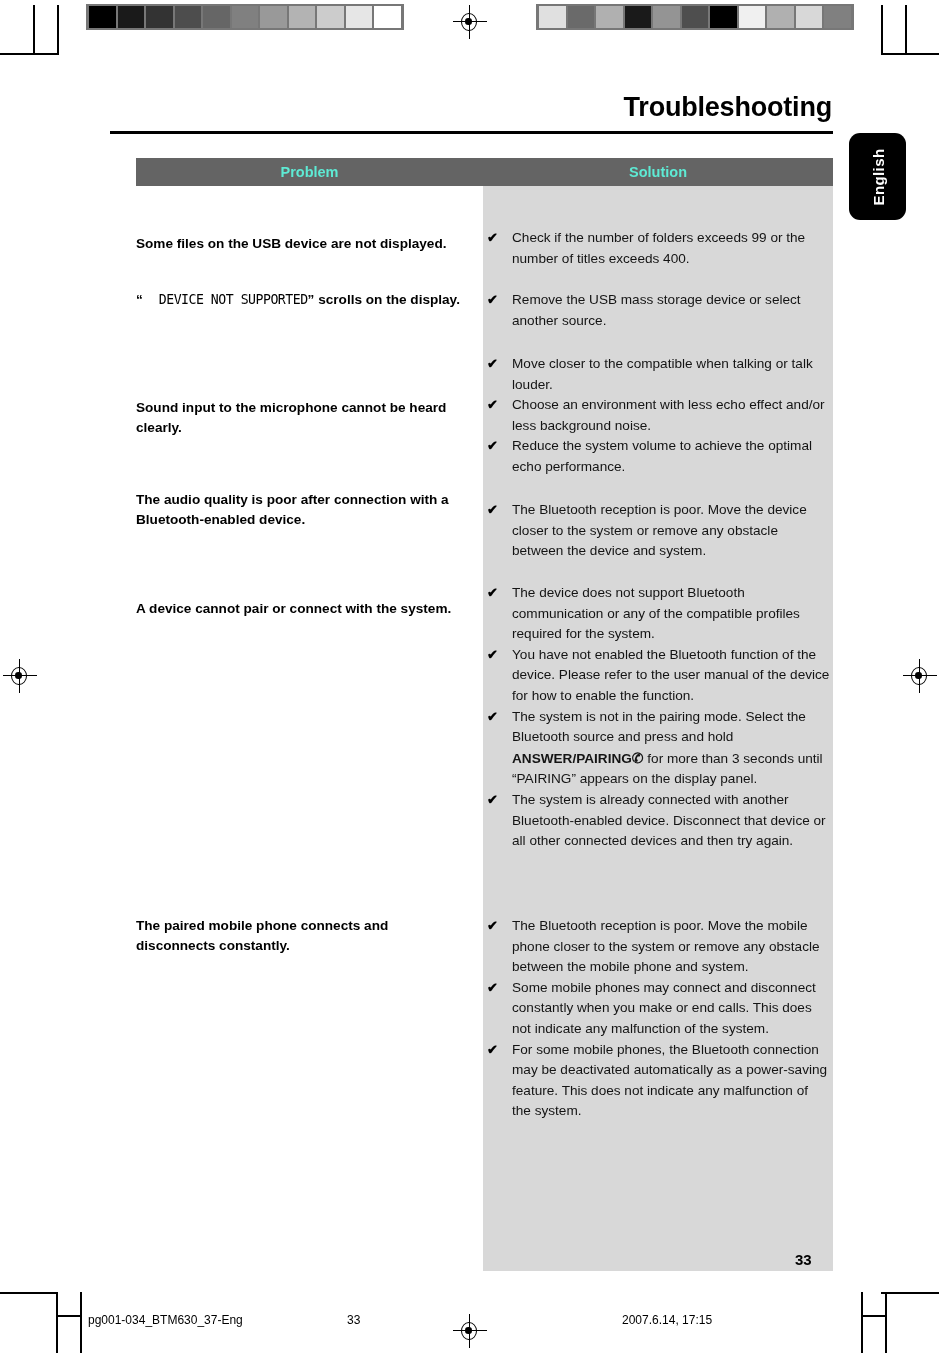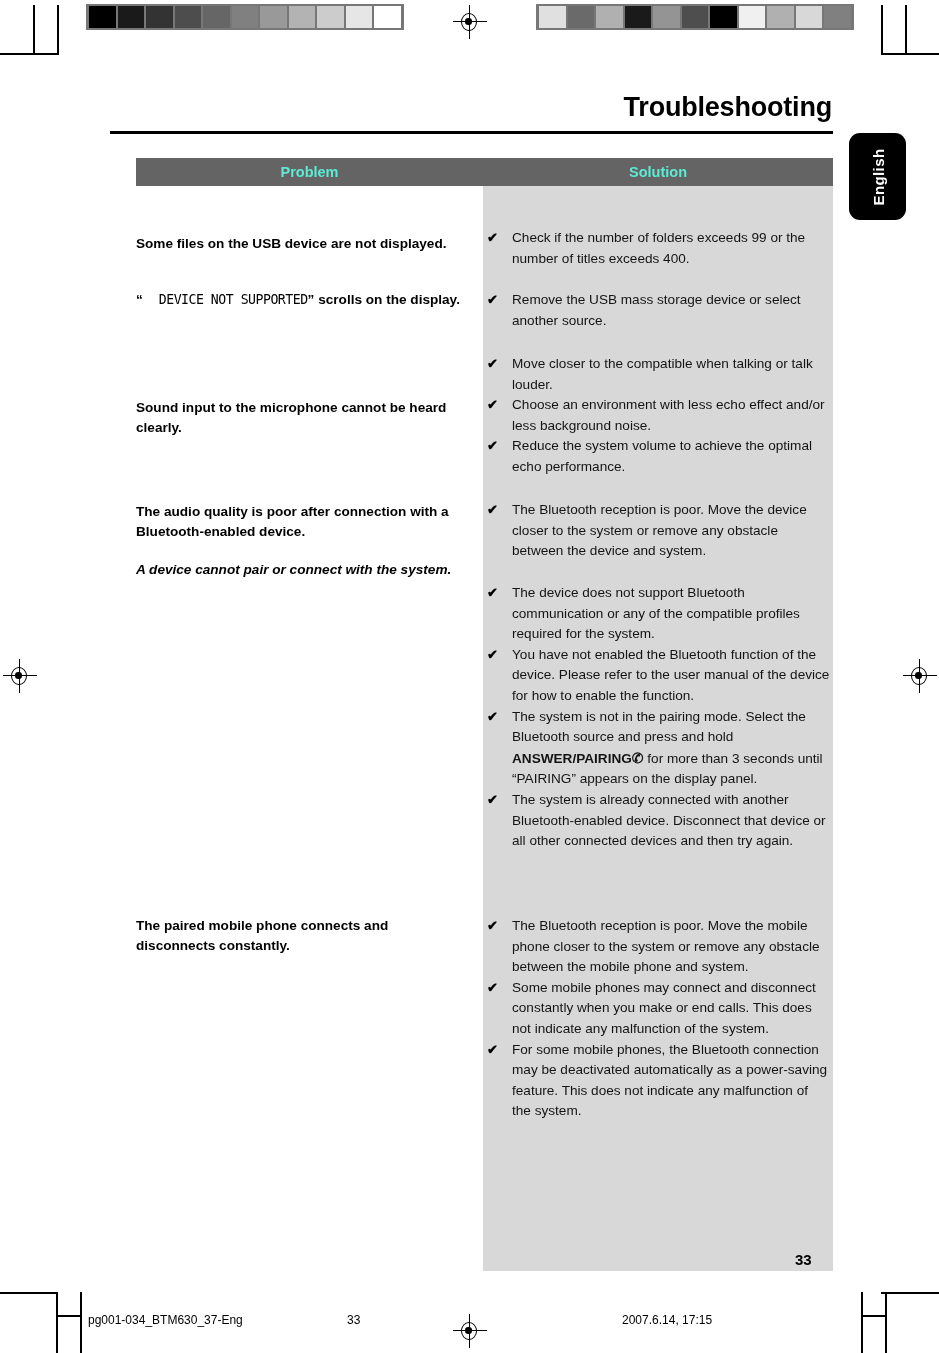--- a/index.html
+++ b/index.html
@@ -293,22 +293,22 @@
 <div class="ts-table">
   <div class="ts-head">
     <div class="col col-problem">Problem</div>
     <div class="col col-solution">Solution</div>
   </div>
   <div class="ts-body">
     <div class="problem-col" id="problem-col">
         <div class="problem-item" style="top: 48px;"><span>Some files on the USB device are not displayed.</span></div>
         <div class="problem-item" style="top: 104px;"><span>“</span><span class="lcd">DEVICE NOT SUPPORTED</span><span>” scrolls on the display.</span></div>
         <div class="problem-item" style="top: 164px; margin-top: 48px;"><span>Sound input to the microphone cannot be heard clearly.</span></div>
-        <div class="problem-item" style="top: 316px;"><span>The audio quality is poor after connection with a Bluetooth-enabled device.</span></div>
-        <div class="problem-item" style="top: 374px; font-style: italic;"><span>A device cannot pair or connect with the system.</span></div>
+        <div class="problem-item" style="top: 304px;"><span>The audio quality is poor after connection with a Bluetooth-enabled device.</span></div>
+        <div class="problem-item" style="top: 413px;"><span>A device cannot pair or connect with the system.</span></div>
         <div class="problem-item" style="top: 730px;"><span>The paired mobile phone connects and disconnects constantly.</span></div>
       </div>
     <div class="solution-col" id="solution-col">
         <div class="sol-group" style="top: 42px;">
           <div class="sol-item">
             <div class="sol-check">✔</div>
             <div class="sol-text">Check if the number of folders exceeds 99 or the number of titles exceeds 400.</div>
           </div>
         </div>
         <div class="sol-group" style="top: 104px;">

